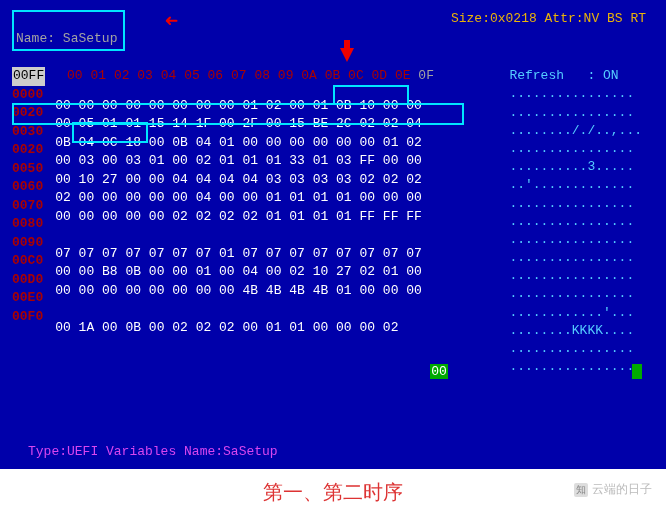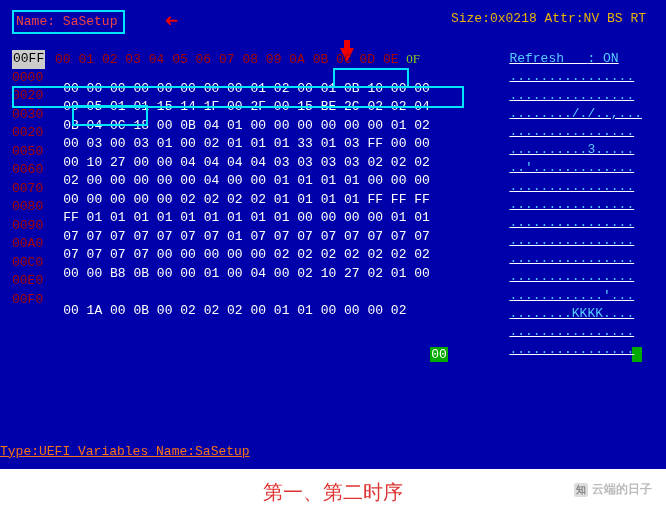--- a/index.html
+++ b/index.html
@@ -20,22 +20,22 @@
     height: 451px;
   }
   .header-row {
     display: flex;
     justify-content: space-between;
     margin-bottom: 16px;
     position: relative;
   }
   .name-box {
     border: 2px solid #00E5FF;
-    padding: 1px 6px 1px 2px;
-    color: #ef4444;
+    padding: 18px 6px 1px 2px;
+    color: #a3a3a3;
     display: inline-block;
   }
   .size-attr {
     color: #eab308;
     padding-right: 8px;
   }
   .arrow {
     position: absolute;
     color: #EE0000;
     font-size: 22px;
@@ -64,31 +64,30 @@
   .hex-row {
     white-space: pre;
     height: 18.5px;
     display: flex;
     align-items: center;
   }
   .offset-head {
     background: #CCCCCC;
     color: #000;
     padding: 0 1px;
-    margin-right: 2px;
+    margin-right: 14px;
   }
   .col-head { color: #AA0000; }
-  .col-head-special { color: #84cc16; font-family: Liberation Serif, serif; }
-  .offset-red { color: #AA0000; margin-right: 20px; }
+  .col-head-special { color: #a3a3a3; }
+  .offset-red { color: #AA0000; margin-right: 12px; font-weight: bold; }
   .hex-bytes { color: #fff; margin-top: 22px; }
   .right-side {
     position: absolute;
     right: 12px;
     top: 0;
-    text-decoration: underline;
   }
   .refresh-row {
     color: #55CCFF;
     white-space: pre;
   }
   .ascii-col {
     color: #55CCFF;
     white-space: pre;
     font-size: 13px;
   }
@@ -136,41 +135,39 @@
     position: absolute;
     top: 297px;
     right: 12px;
     width: 10px;
     height: 15px;
     background: #00AA00;
   }
   .footer-type {
     position: absolute;
     bottom: 8px;
-    left: 0;
-    color: #f97316;
-    text-decoration: underline;
+    left: 28px;
+    color: #d946ef;
   }
   .caption {
     text-align: center;
     color: #DD3333;
     font-family: "Microsoft YaHei", sans-serif;
     font-size: 20px;
     padding: 10px 0 6px 0;
     width: 666px;
     position: relative;
   }
   .watermark {
     position: absolute;
     right: 14px;
     top: 12px;
     color: #bbb;
     font-size: 12px;
     font-family: "Microsoft YaHei", sans-serif;
-    font-weight: bold;
   }
   .wm-zhi {
     display:inline-block;
     width:14px; height:14px;
     background:#ddd;
     color:#888;
     font-size:10px;
     text-align:center;
     line-height:14px;
     border-radius:2px;
@@ -205,24 +202,24 @@
     </div>
 
     <div id="hexrows">
         <div class="hex-row"><span class="offset-red">0000</span><span class="hex-bytes">00 00 00 00 00 00 00 00 01 02 00 01 0B 10 00 00</span></div>
         <div class="hex-row"><span class="offset-red">0020</span><span class="hex-bytes">00 05 01 01 15 14 1F 00 2F 00 15 BE 2C 02 02 04</span></div>
         <div class="hex-row"><span class="offset-red">0030</span><span class="hex-bytes">0B 04 0C 18 00 0B 04 01 00 00 00 00 00 00 01 02</span></div>
         <div class="hex-row"><span class="offset-red">0020</span><span class="hex-bytes">00 03 00 03 01 00 02 01 01 01 33 01 03 FF 00 00</span></div>
         <div class="hex-row"><span class="offset-red">0050</span><span class="hex-bytes">00 10 27 00 00 04 04 04 04 03 03 03 03 02 02 02</span></div>
         <div class="hex-row"><span class="offset-red">0060</span><span class="hex-bytes">02 00 00 00 00 00 04 00 00 01 01 01 01 00 00 00</span></div>
         <div class="hex-row"><span class="offset-red">0070</span><span class="hex-bytes">00 00 00 00 00 02 02 02 02 01 01 01 01 FF FF FF</span></div>
-        <div class="hex-row"><span class="offset-red">0080</span><span class="hex-bytes">FF 01 01 01 01 01 01 01 01 01 00 00 00 00 01 01</span></div>
+        <div class="hex-row"><span class="offset-red">0080</span></div>
         <div class="hex-row"><span class="offset-red">0090</span><span class="hex-bytes">07 07 07 07 07 07 07 01 07 07 07 07 07 07 07 07</span></div>
-        <div class="hex-row"><span class="offset-red">00A0</span><span class="hex-bytes">07 07 07 07 00 00 00 00 00 02 02 02 02 02 02 02</span></div>
         <div class="hex-row"><span class="offset-red">00C0</span><span class="hex-bytes">00 00 B8 0B 00 00 01 00 04 00 02 10 27 02 01 00</span></div>
+        <div class="hex-row"><span class="offset-red">00D0</span><span class="hex-bytes">00 00 00 00 00 00 00 00 4B 4B 4B 4B 01 00 00 00</span></div>
         <div class="hex-row"><span class="offset-red">00E0</span></div>
         <div class="hex-row"><span class="offset-red">00F0</span><span class="hex-bytes">00 1A 00 0B 00 02 02 02 00 01 01 00 00 00 02    </span></div>
       </div>
 
     <div class="green-box">00</div>
     <div class="green-box2"></div>
 
     <div class="right-side">
       <div class="refresh-row"><span>Refresh</span>   <span>:</span> <span>ON</span></div>
       <div id="asciicol">

